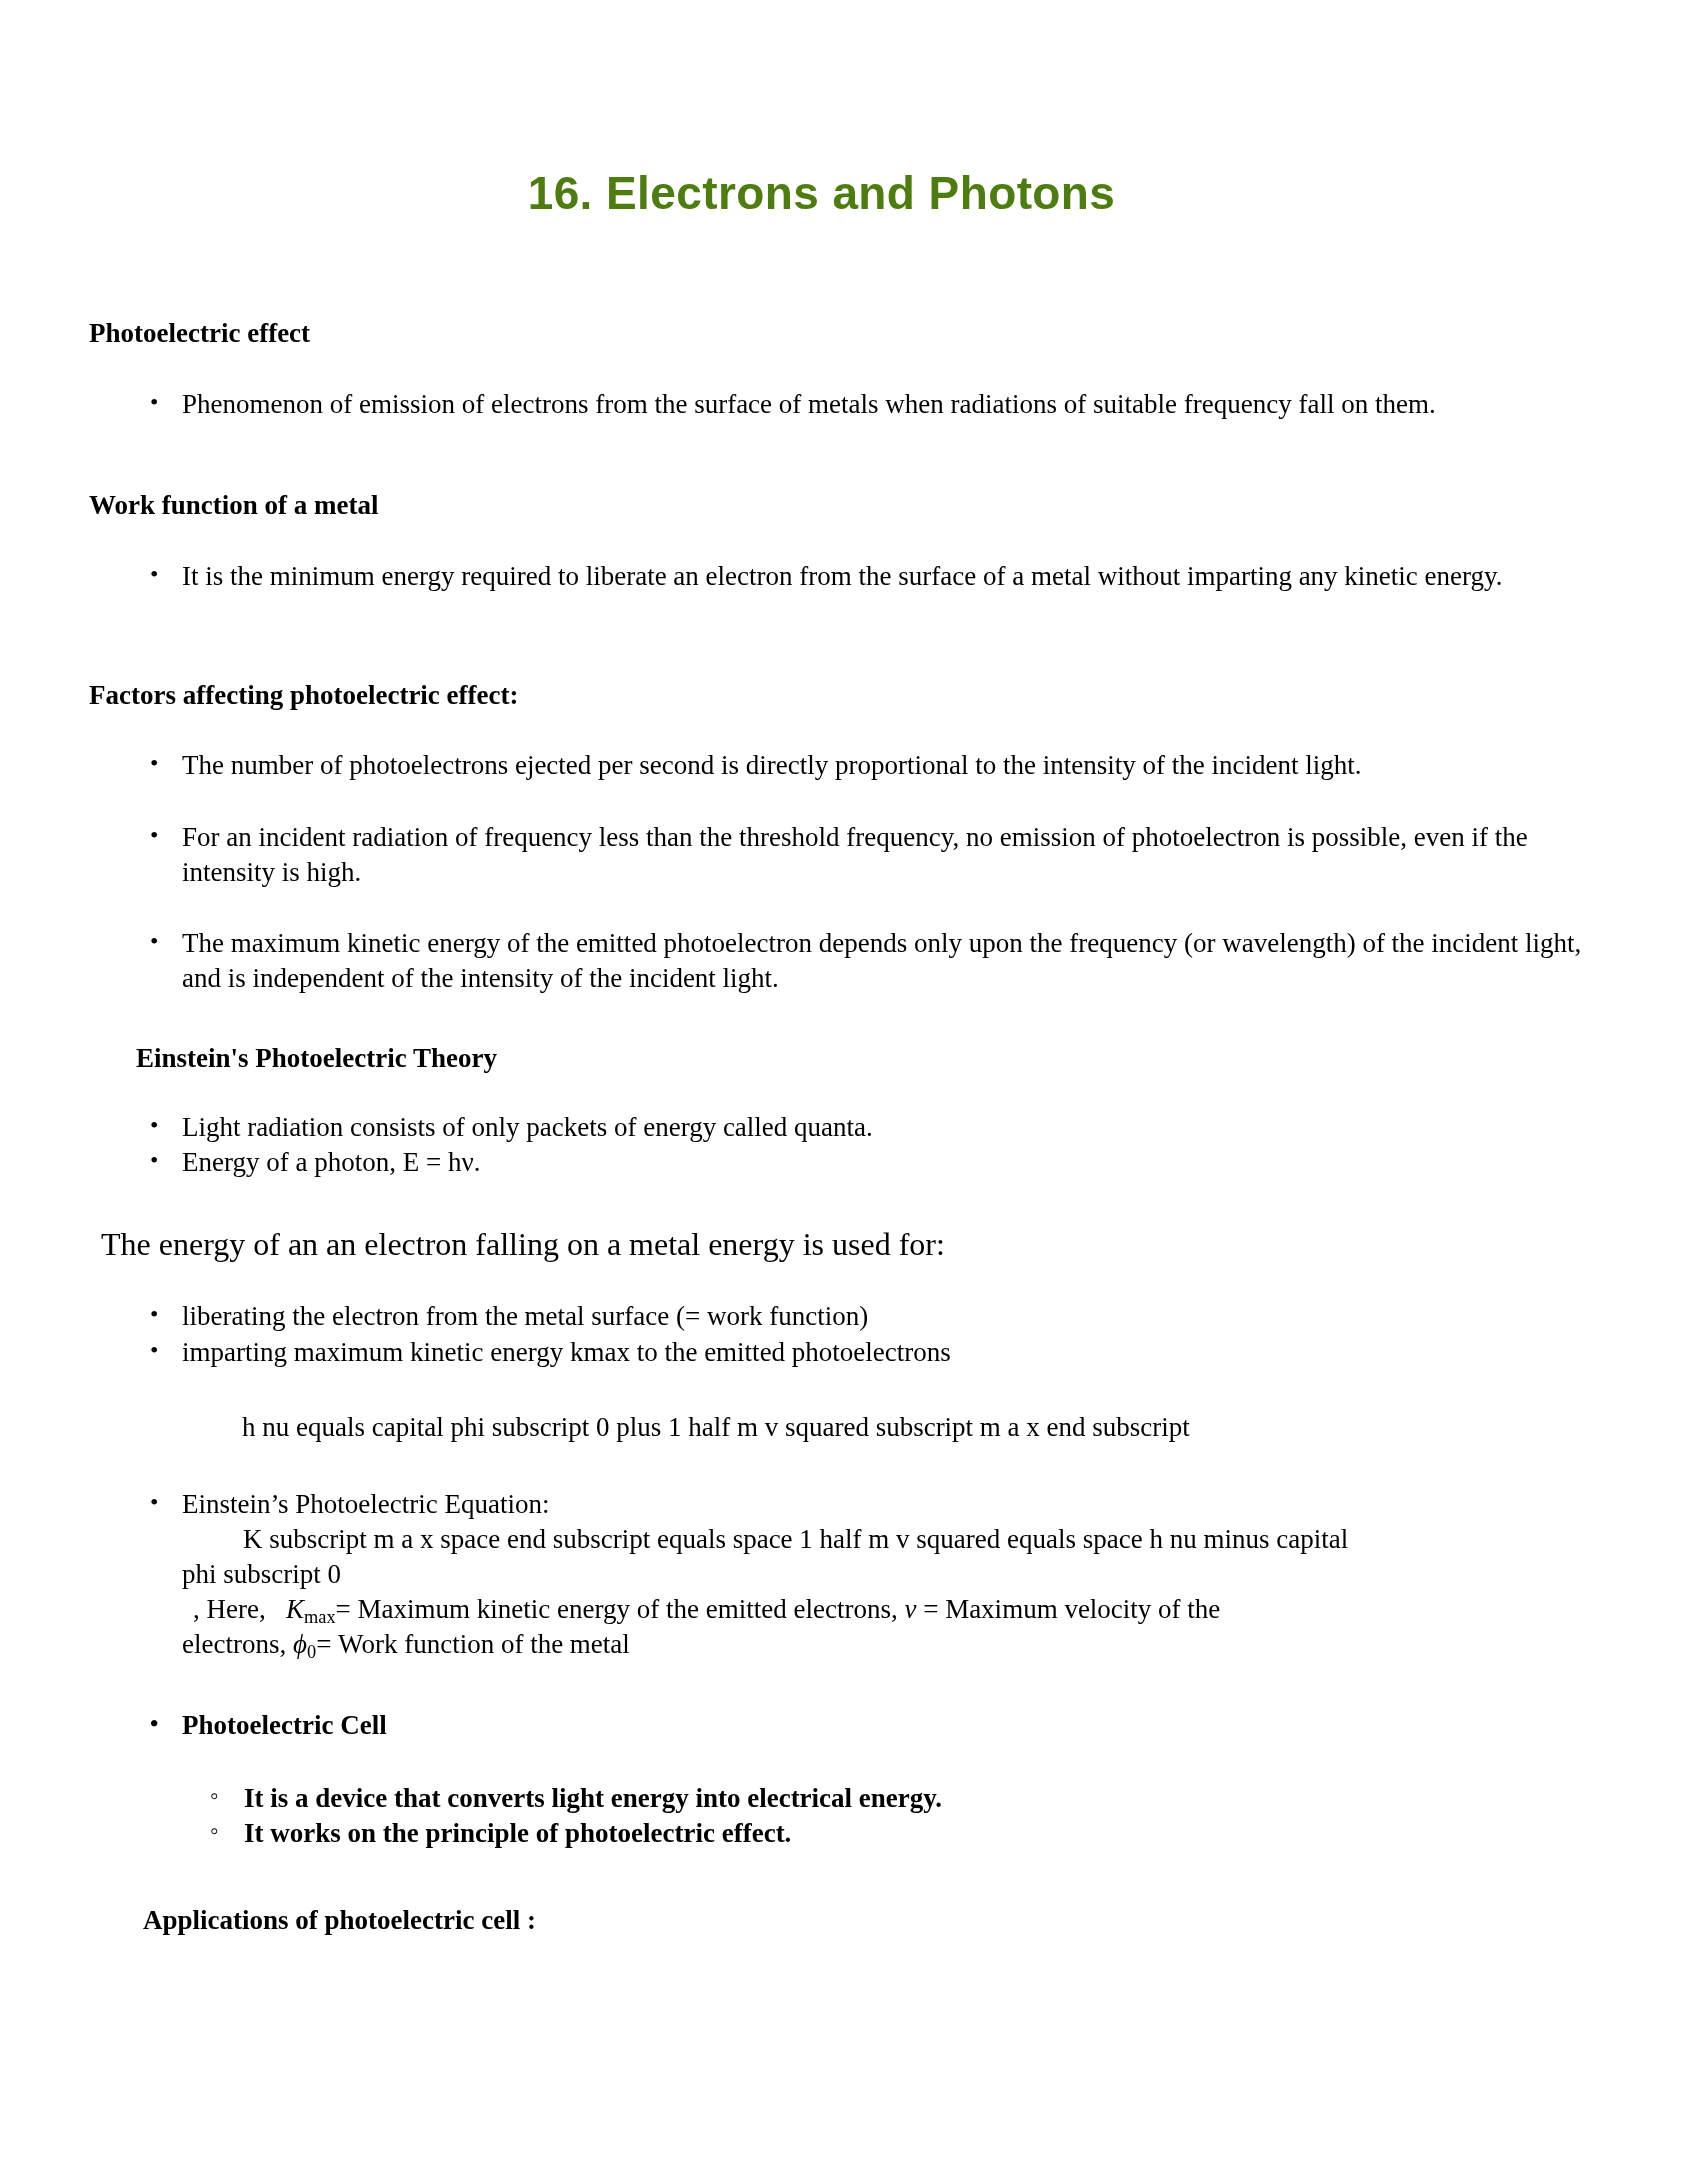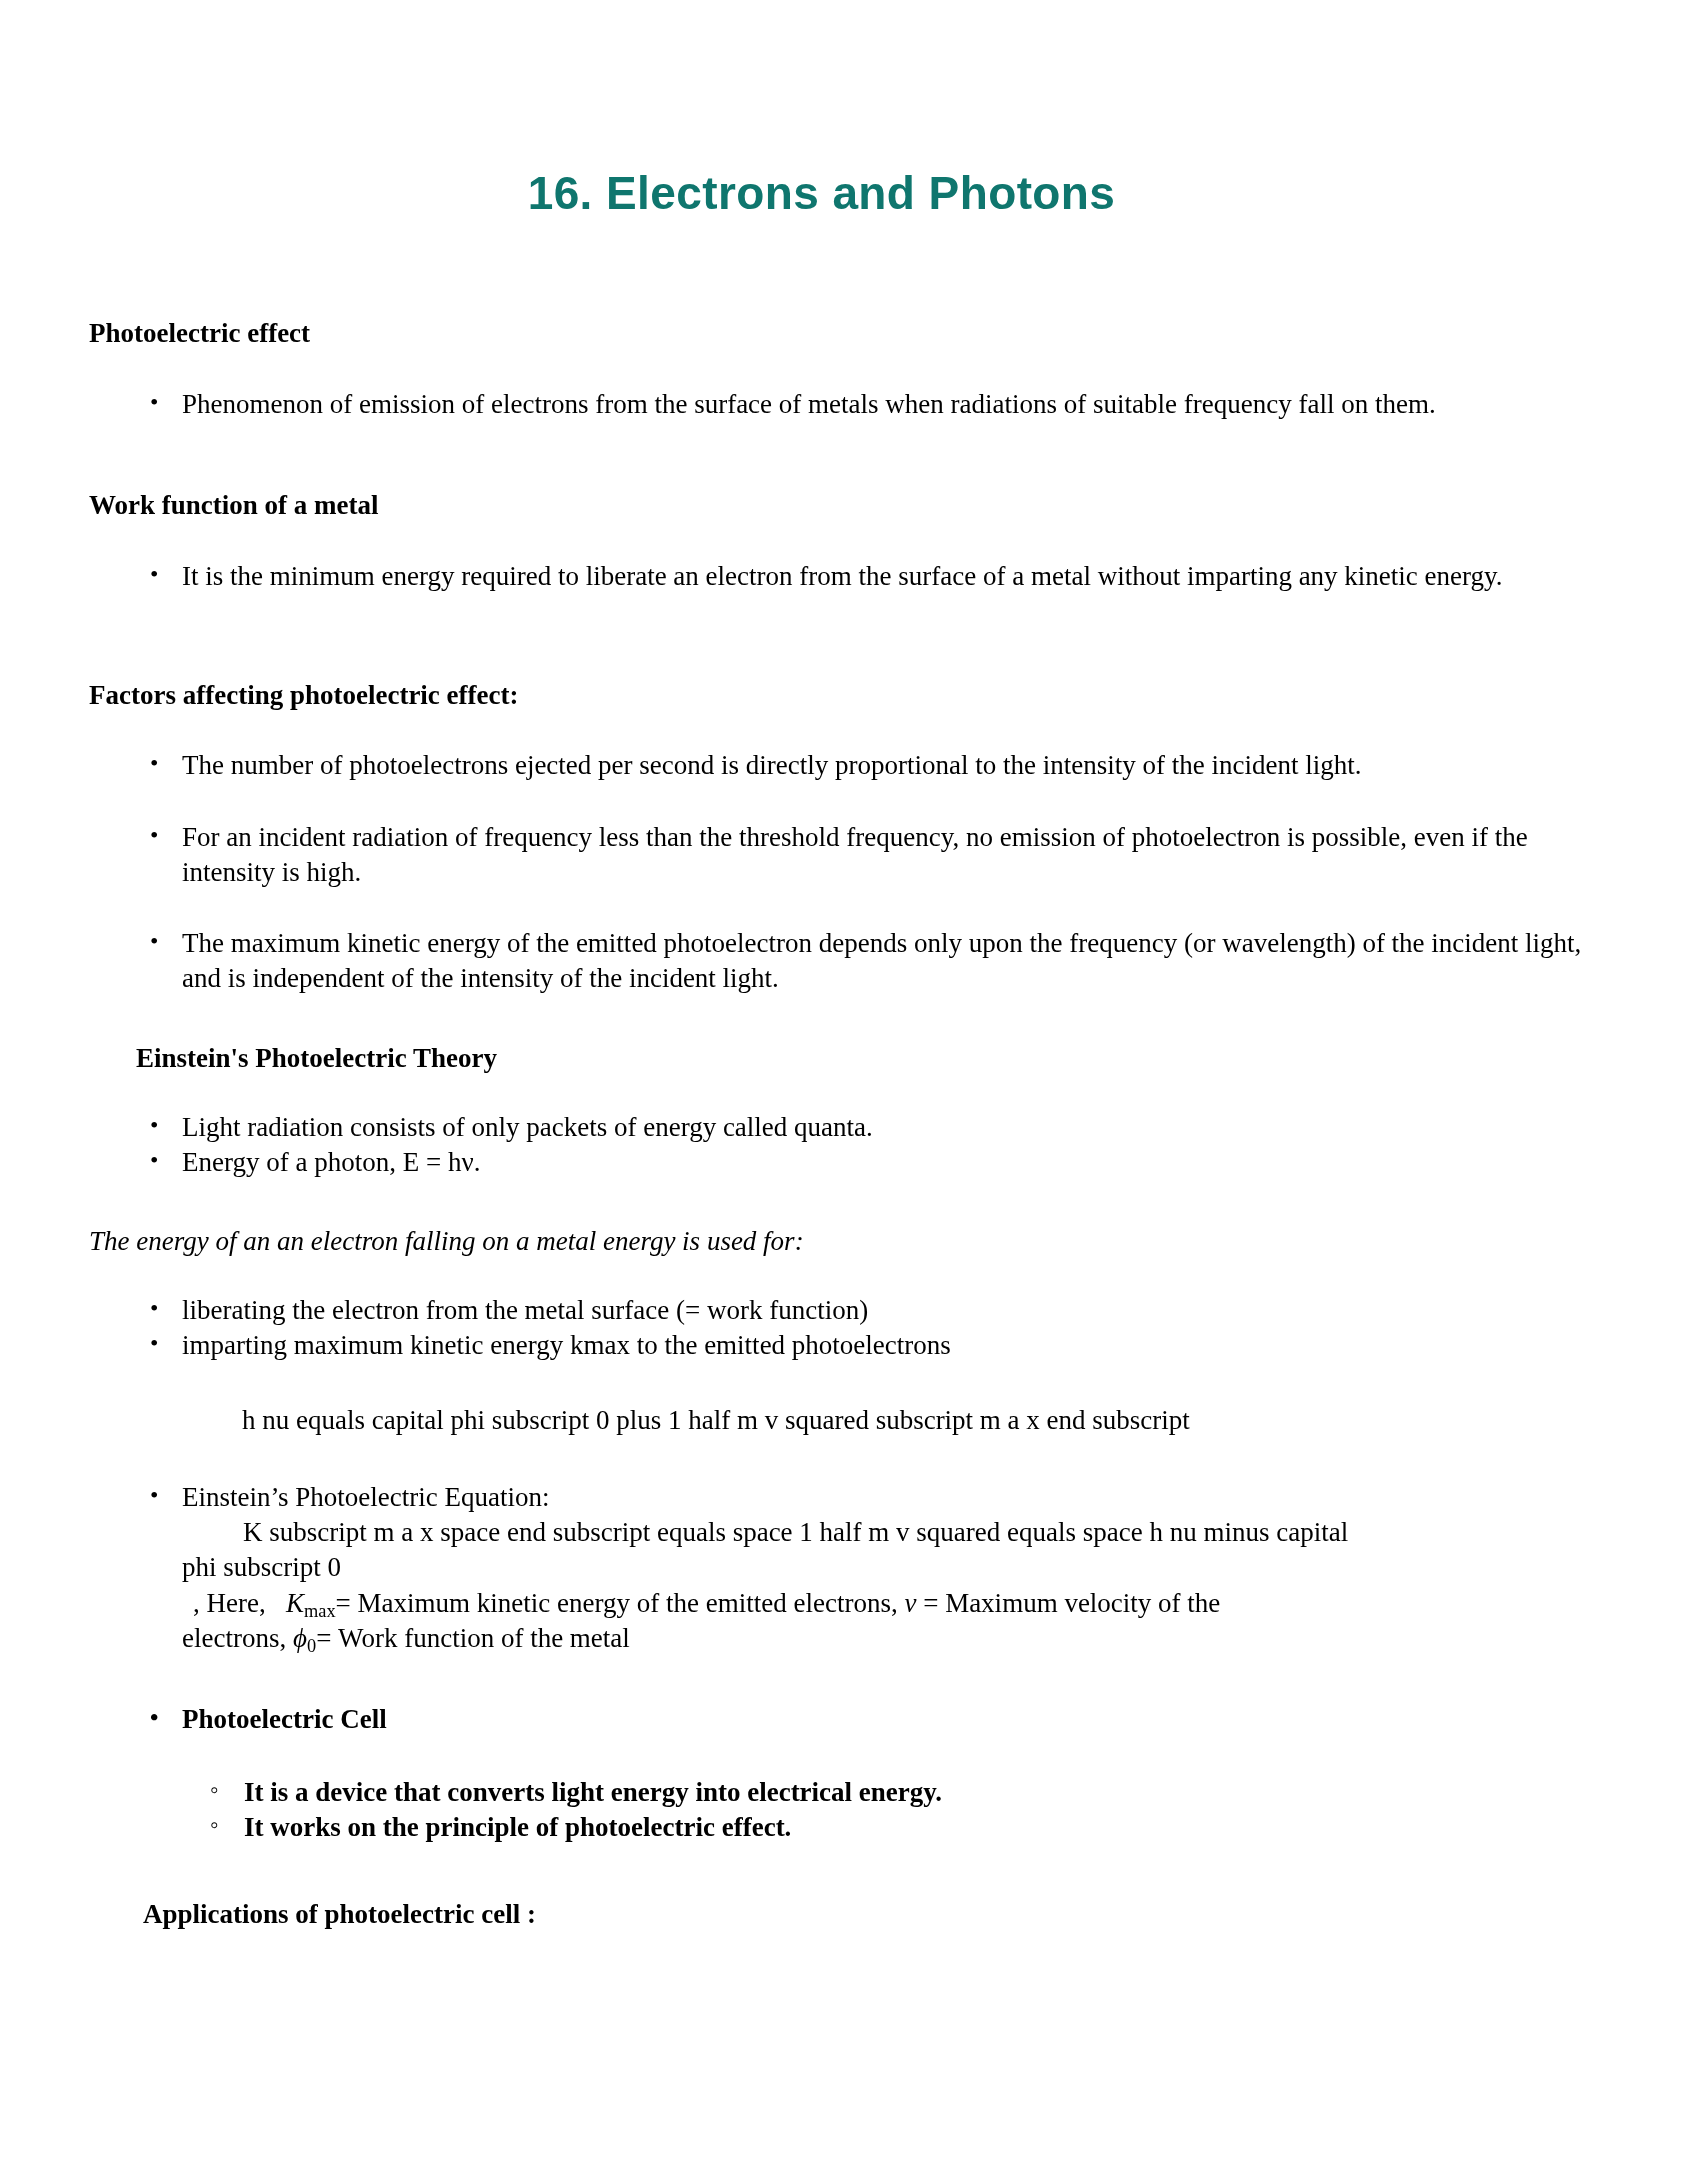--- a/index.html
+++ b/index.html
@@ -32,43 +32,42 @@
   
   .doc-title {
     font-family: "Liberation Sans", "DejaVu Sans", sans-serif;
     font-weight: bold;
     font-size: 46px;
     letter-spacing: 0.4px;
     text-align: center;
     margin: 0;
     padding-top: 166px;
     width: 1465px;
-    color: #0f766e;
+    color: #4d7c0f;
   }
 
   
   .h-bold {
     font-weight: bold;
     font-size: 27px;
     line-height: 1.25;
     margin: 0;
   }
   .sec-photoelectric { margin-top: 97px; }
   .sec-workfunction  { margin-top: 67px; }
   .sec-factors       { margin-top: 85px; }
 
   .h-indent-1 { margin-left: 47px; }
   .h-indent-2 { margin-left: 54px; }
 
   
   .para {
-    font-size: 27px;
+    font-size: 32px;
     line-height: 1.30;
-    margin: 0;
-    font-style: italic;
+    margin: 12px;
   }
   .para-energy-used { margin-top: 44px; }
 
   
   ul.bul {
     list-style: none;
     margin: 0;
     padding: 0;
   }
   ul.bul > li {

